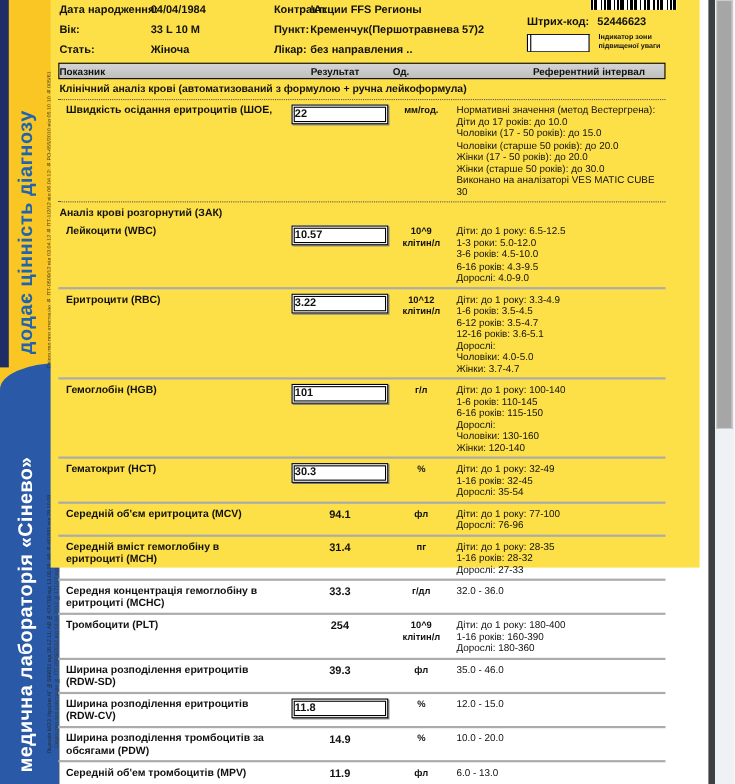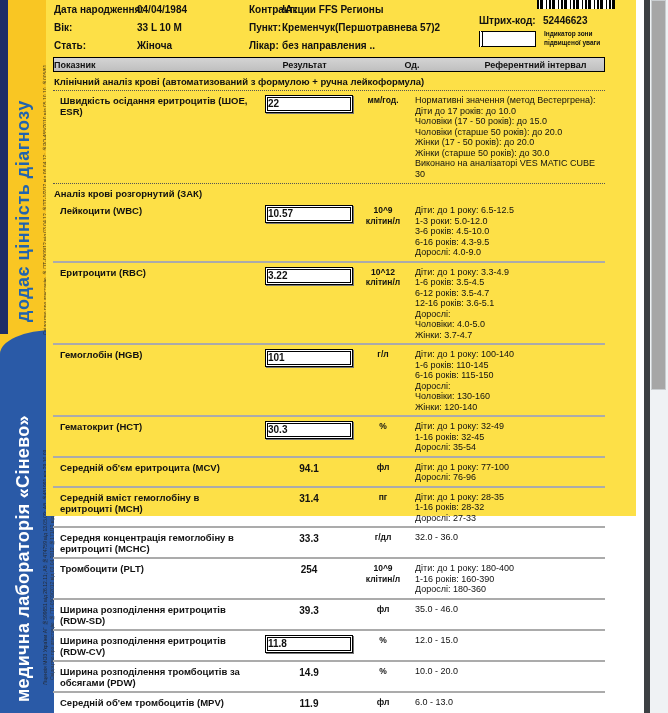--- a/index.html
+++ b/index.html
@@ -33,21 +33,21 @@
   .bc-value { position:absolute; left:497px; top:15px; font-size:10px; font-weight:bold; }
   .indicator-box { position:absolute; left:433px; top:31px; width:57px; height:16px; background:#fff;
     border:1px solid #000; border-left:4px double #000; }
   .ind-label { position:absolute; left:498px; top:30px; font-size:6.5px; font-weight:bold; line-height:8.5px; }
 
   .table-wrap { position:absolute; left:0; top:57px; width:560px; }
   .thead { display:flex; height:15px; background:linear-gradient(#D4D4D4,#BFBFBF); border:1px solid #000;
     margin-left:7px; width:552px; font-size:9px; font-weight:bold; align-items:center; }
   .th-name { width:198px; text-align:left; }
   .th-res  { width:105px; text-align:center; }
-  .th-unit { width:110px; text-align:center; }
+  .th-unit { width:110px; text-align:left; }
   .th-ref  { flex:1; text-align:center; }
 
   .section-title { font-size:9.5px; font-weight:bold; padding:4px 0 2px 8px; }
   .dotted { border-top:1.5px dotted #555; margin:1px 0 0 7px; width:552px; }
 
   .row { display:flex; padding:4px 0 3px 0; }
   .sep { border-top:2px solid #ABABAB; margin-left:7px; width:552px; }
   .c-name { width:213px; padding-left:14px; font-size:9.5px; font-weight:bold; line-height:11px; }
   .c-res  { width:100px; display:flex; justify-content:center; align-items:flex-start; }
   .c-unit { width:48px; text-align:center; font-size:8.5px; font-weight:bold; line-height:10.5px; }
@@ -109,21 +109,20 @@
         <div class="th-res">Результат</div>
         <div class="th-unit">Од.</div>
         <div class="th-ref">Референтний інтервал</div>
       </div>
       <div id="table-body">
           <div class="section-title">Клінічний аналіз крові (автоматизований з формулою + ручна лейкоформула)</div>
           <div class="dotted"></div>
           <div class="row">
             <div class="c-name">
               <div>Швидкість осідання еритроцитів (ШОЕ,</div>
-              <div>ESR)</div>
             </div>
             <div class="c-res">
               <div class="resbox">22</div>
             </div>
             <div class="c-unit">
               <div>мм/год.</div>
             </div>
             <div class="c-ref">
               <div>Нормативні значення (метод Вестергрена):</div>
               <div>Діти до 17 років: до 10.0</div>

